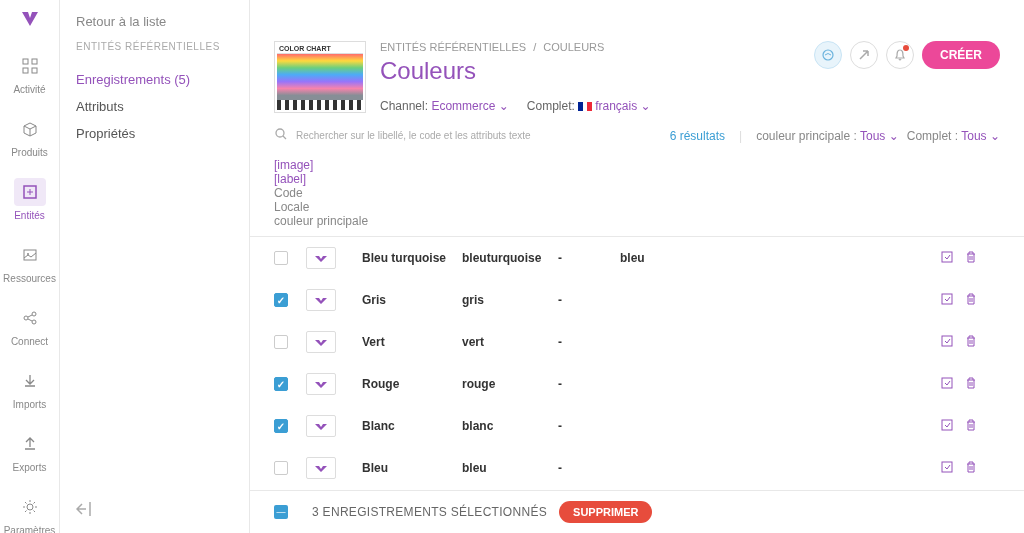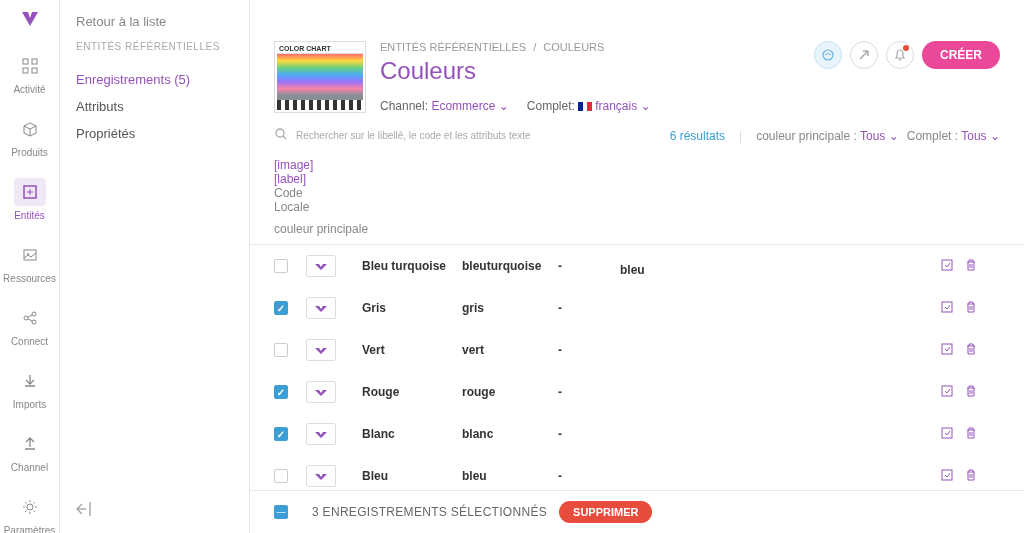--- a/index.html
+++ b/index.html
@@ -55,21 +55,21 @@
     .filter-sep { color: #ddd; margin: 0 6px; }
     .filter-label { color: #888; }
     .filter-val { color: #9452ba; }
     
     .table-head { display: flex; padding: 10px 24px 8px 24px; border-bottom: 1px solid #e8e8e8; font-size: 12px; color: #888; flex-direction: column; }
     .col-ck { width: 32px; }
     .col-img { width: 56px; }
     .col-label { width: 100px; }
     .col-code { width: 96px; }
     .col-complet { width: 62px; }
-    .col-principale { flex: 1; margin-top: 8px; }
+    .col-principale { flex: 1; }
     .col-actions { width: 60px; }
     .sort { color: #9452ba; }
     
     .rows { flex: 1; overflow-y: auto; font-weight: bold; }
     .row { display: flex; align-items: center; padding: 10px 24px; font-size: 12px; color: #333; }
     .ck { width: 14px; height: 14px; border: 1px solid #ccc; border-radius: 2px; cursor: pointer; display: flex; align-items: center; justify-content: center; }
     .ck.checked { background: #3b9ed4; border-color: #3b9ed4; color: #fff; font-size: 10px; }
     .thumb-sm { width: 30px; height: 22px; border: 1px solid #ddd; display: flex; align-items: center; justify-content: center; border-radius: 2px; }
     .thumb-sm svg { width: 16px; height: 12px; }
     .row-actions { display: flex; gap: 10px; color: #9452ba; }
@@ -150,21 +150,21 @@
             </svg>
           </div>
           <span>Imports</span>
         </div>
         <div class="rail-item">
           <div class="rail-icon-box">
             <svg width="18" height="18" viewBox="0 0 18 18">
               <path d="M9 12 V4 M5 7 L9 3 L13 7 M4 14 H14" fill="none" stroke="currentColor" stroke-width="1.3"></path>
             </svg>
           </div>
-          <span>Channel</span>
+          <span>Exports</span>
         </div>
         <div class="rail-item">
           <div class="rail-icon-box">
             <svg width="18" height="18" viewBox="0 0 18 18">
               <circle cx="9" cy="9" r="3" fill="none" stroke="currentColor"></circle>
               <path d="M9 2 V4 M9 14 V16 M2 9 H4 M14 9 H16 M4 4 L5.5 5.5 M12.5 12.5 L14 14 M4 14 L5.5 12.5 M12.5 5.5 L14 4" stroke="currentColor"></path>
             </svg>
           </div>
           <span>Paramètres</span>
         </div>

